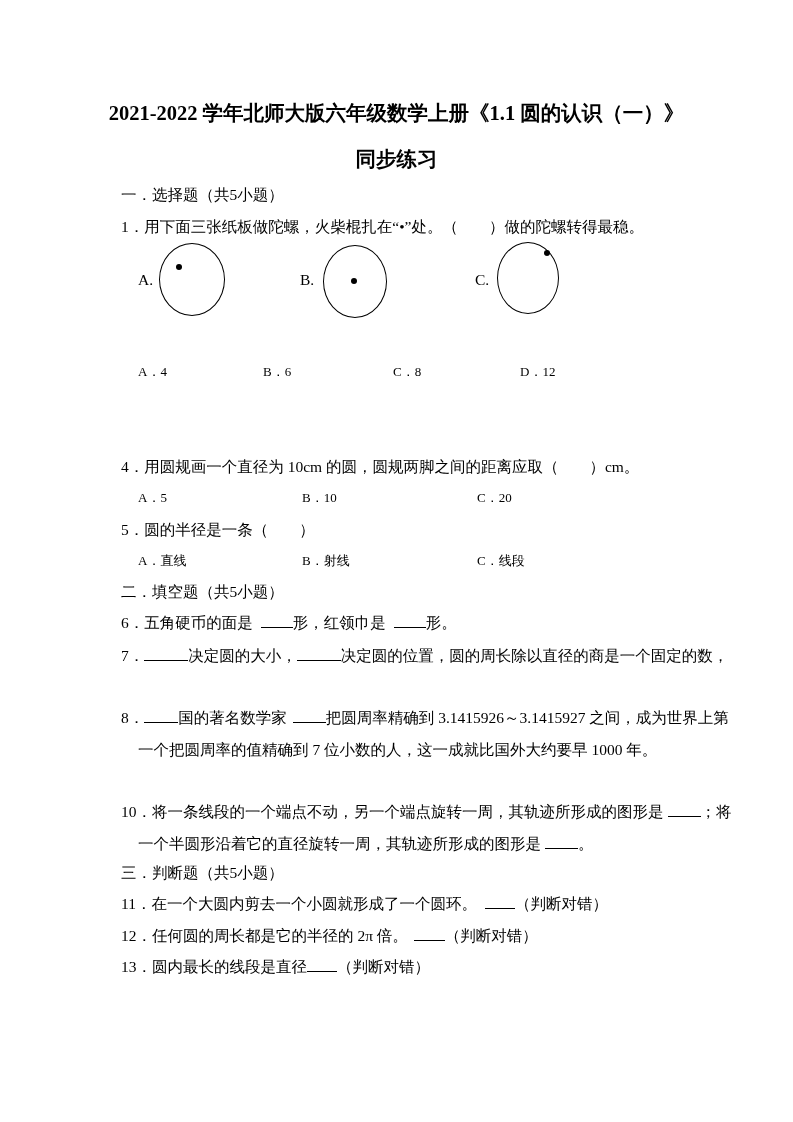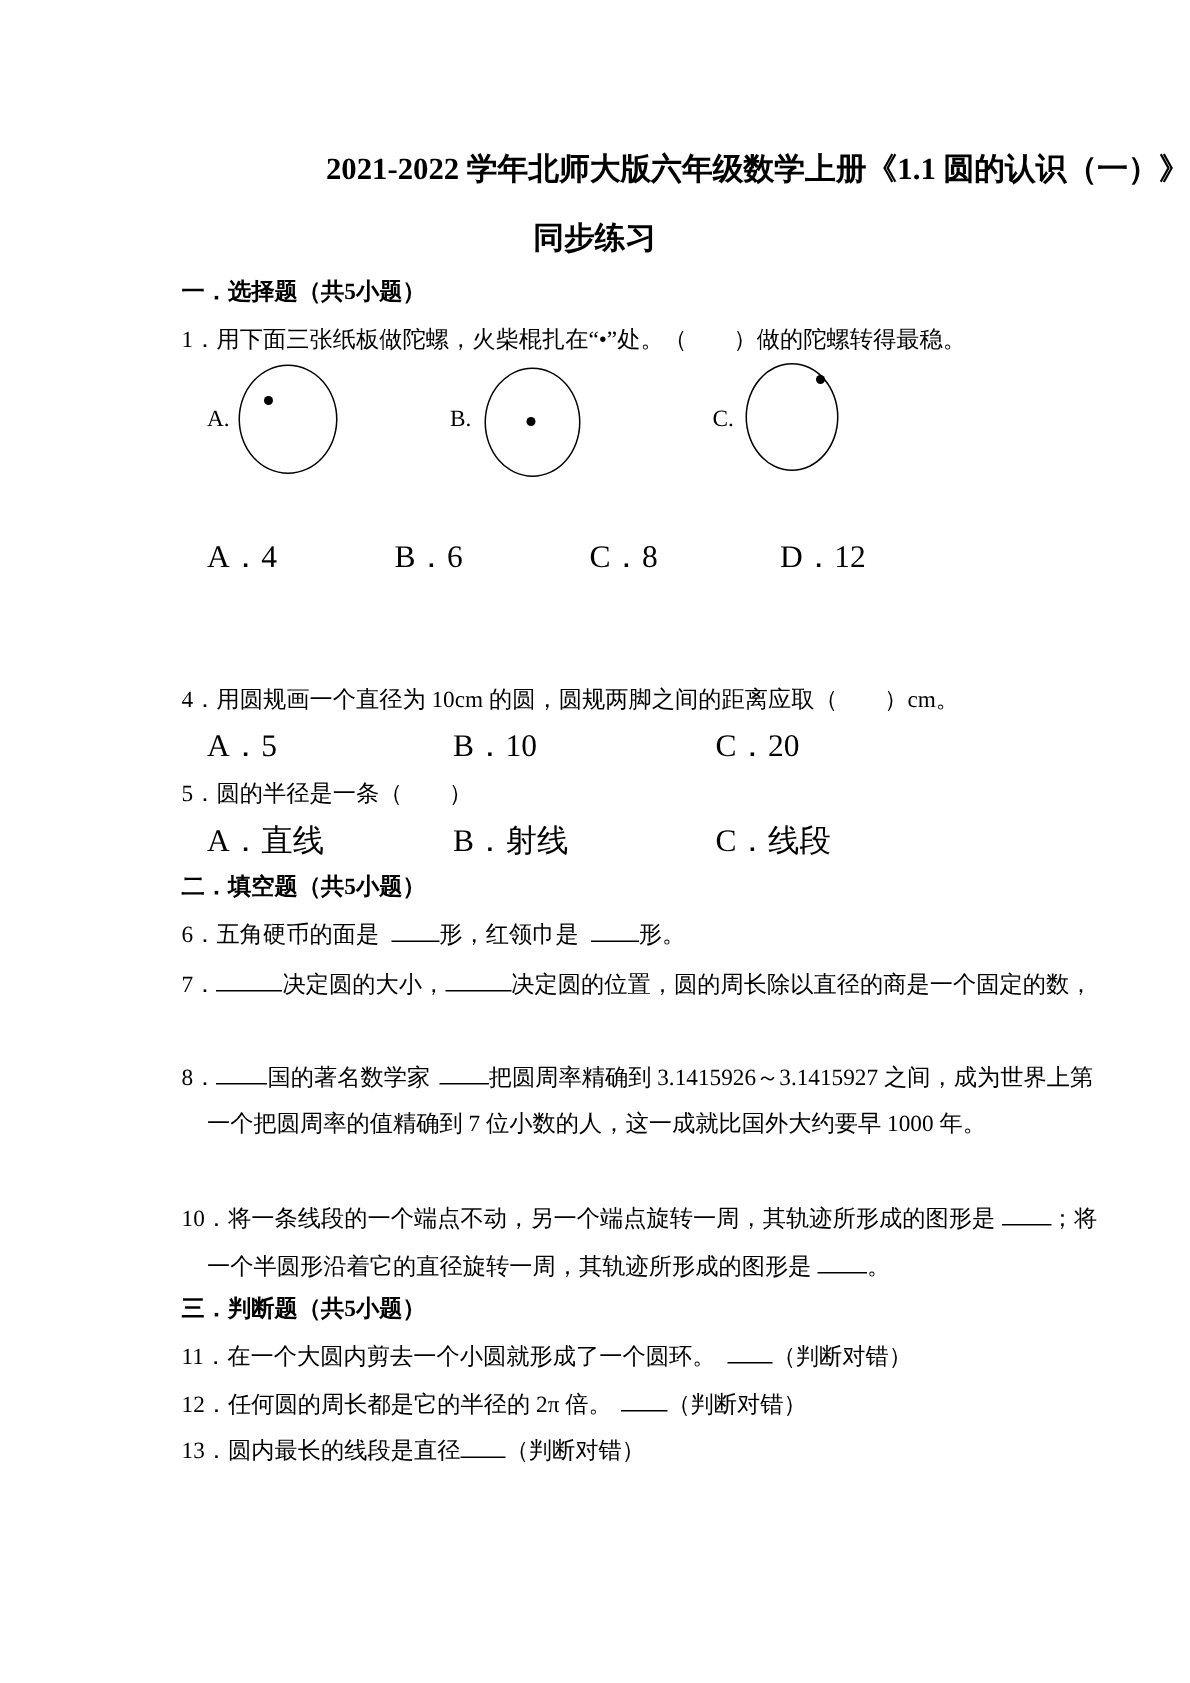--- a/index.html
+++ b/index.html
@@ -15,48 +15,48 @@
   .title-line {
     position:absolute;
     left:0;
     width:793px;
     text-align:center;
     font-weight:bold;
     font-size:20.5px;
     line-height:26px;
     white-space:nowrap;
   }
-  .t1 { top:100px;text-align:right; }
+  .t1 { top:100px; }
   .t2 { top:146px; }
   .line {
     position:absolute;
     left:121px;
     font-size:15.5px;
     line-height:21px;
     white-space:nowrap;
   }
-  .bold { font-weight:bold; }
+  .bold { font-weight:normal; }
   .indent { left:138px; }
   
   .blank {
     display:inline-block;
     border-bottom:1px solid #000;
     height:15px;
     vertical-align:baseline;
   }
   .w30{width:30px}.w31{width:31px}.w32{width:32px}.w33{width:33px}
   .w34{width:34px}.w35{width:35px}.w38{width:38px}.w44{width:44px}.w72{width:72px}
   .gl4{margin-left:4px}.gl6{margin-left:6px}.gl8{margin-left:8px}
   
   .opts {
     position:absolute;
     left:0; top:0;
     width:793px;
     height:22px;
-    font-size:21px;
+    font-size:13px;
     line-height:21px;
   }
   .opts span { position:absolute; white-space:nowrap; }
   .opts4 span:nth-child(1){left:138px}
   .opts4 span:nth-child(2){left:263px}
   .opts4 span:nth-child(3){left:393px}
   .opts4 span:nth-child(4){left:520px}
   .opts3 span:nth-child(1){left:138px}
   .opts3 span:nth-child(2){left:302px}
   .opts3 span:nth-child(3){left:477px}

